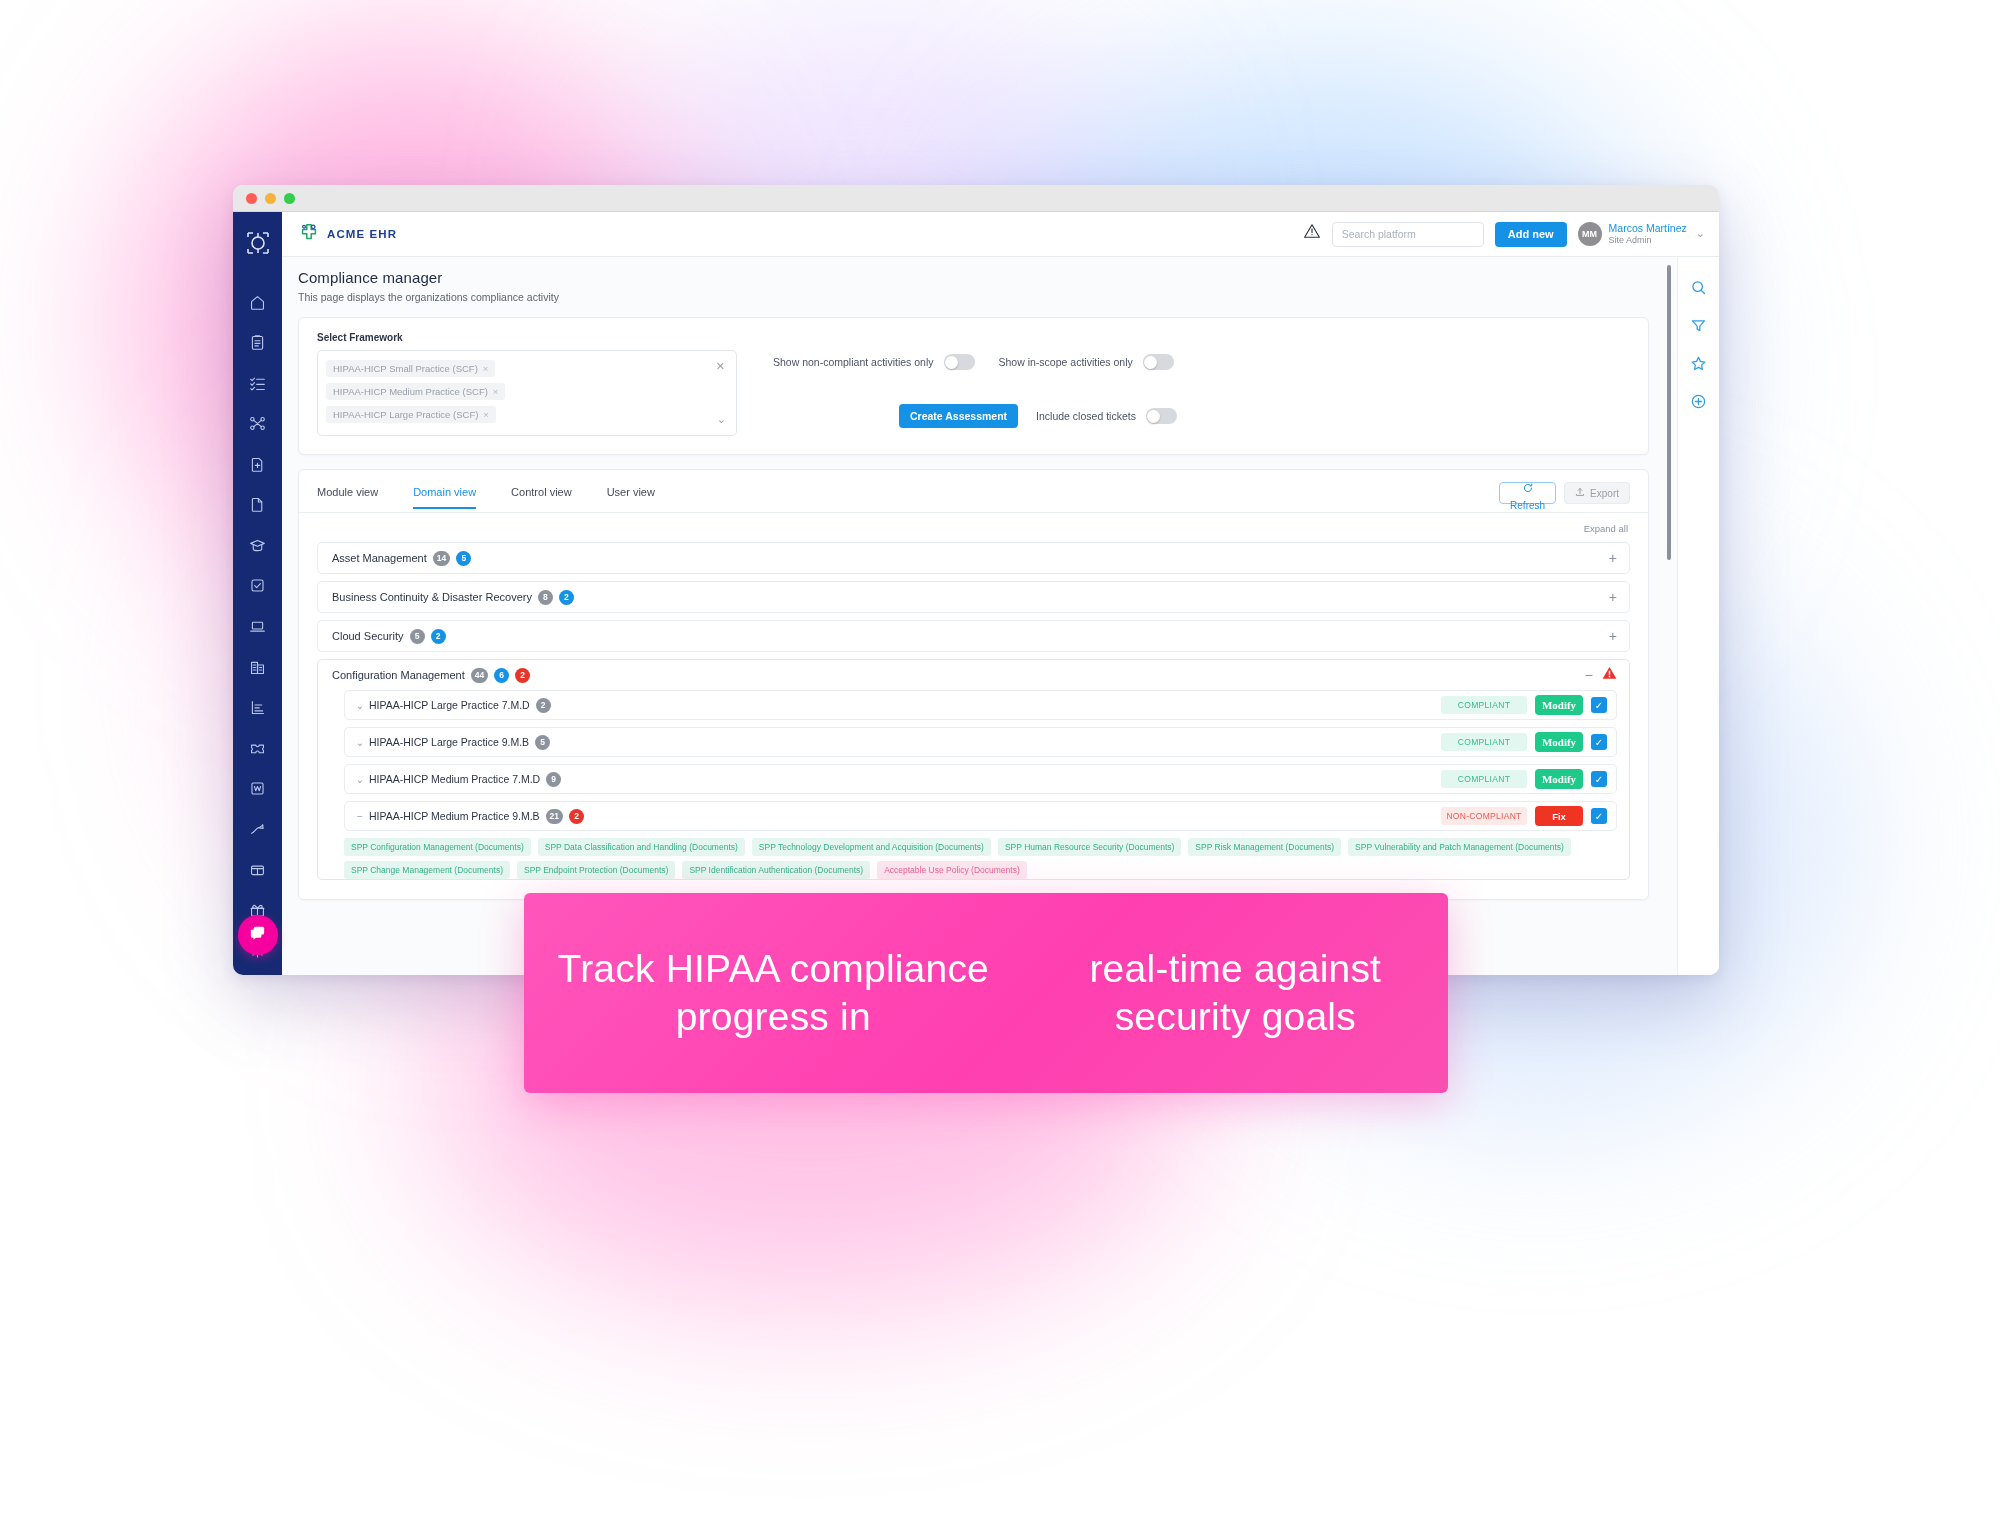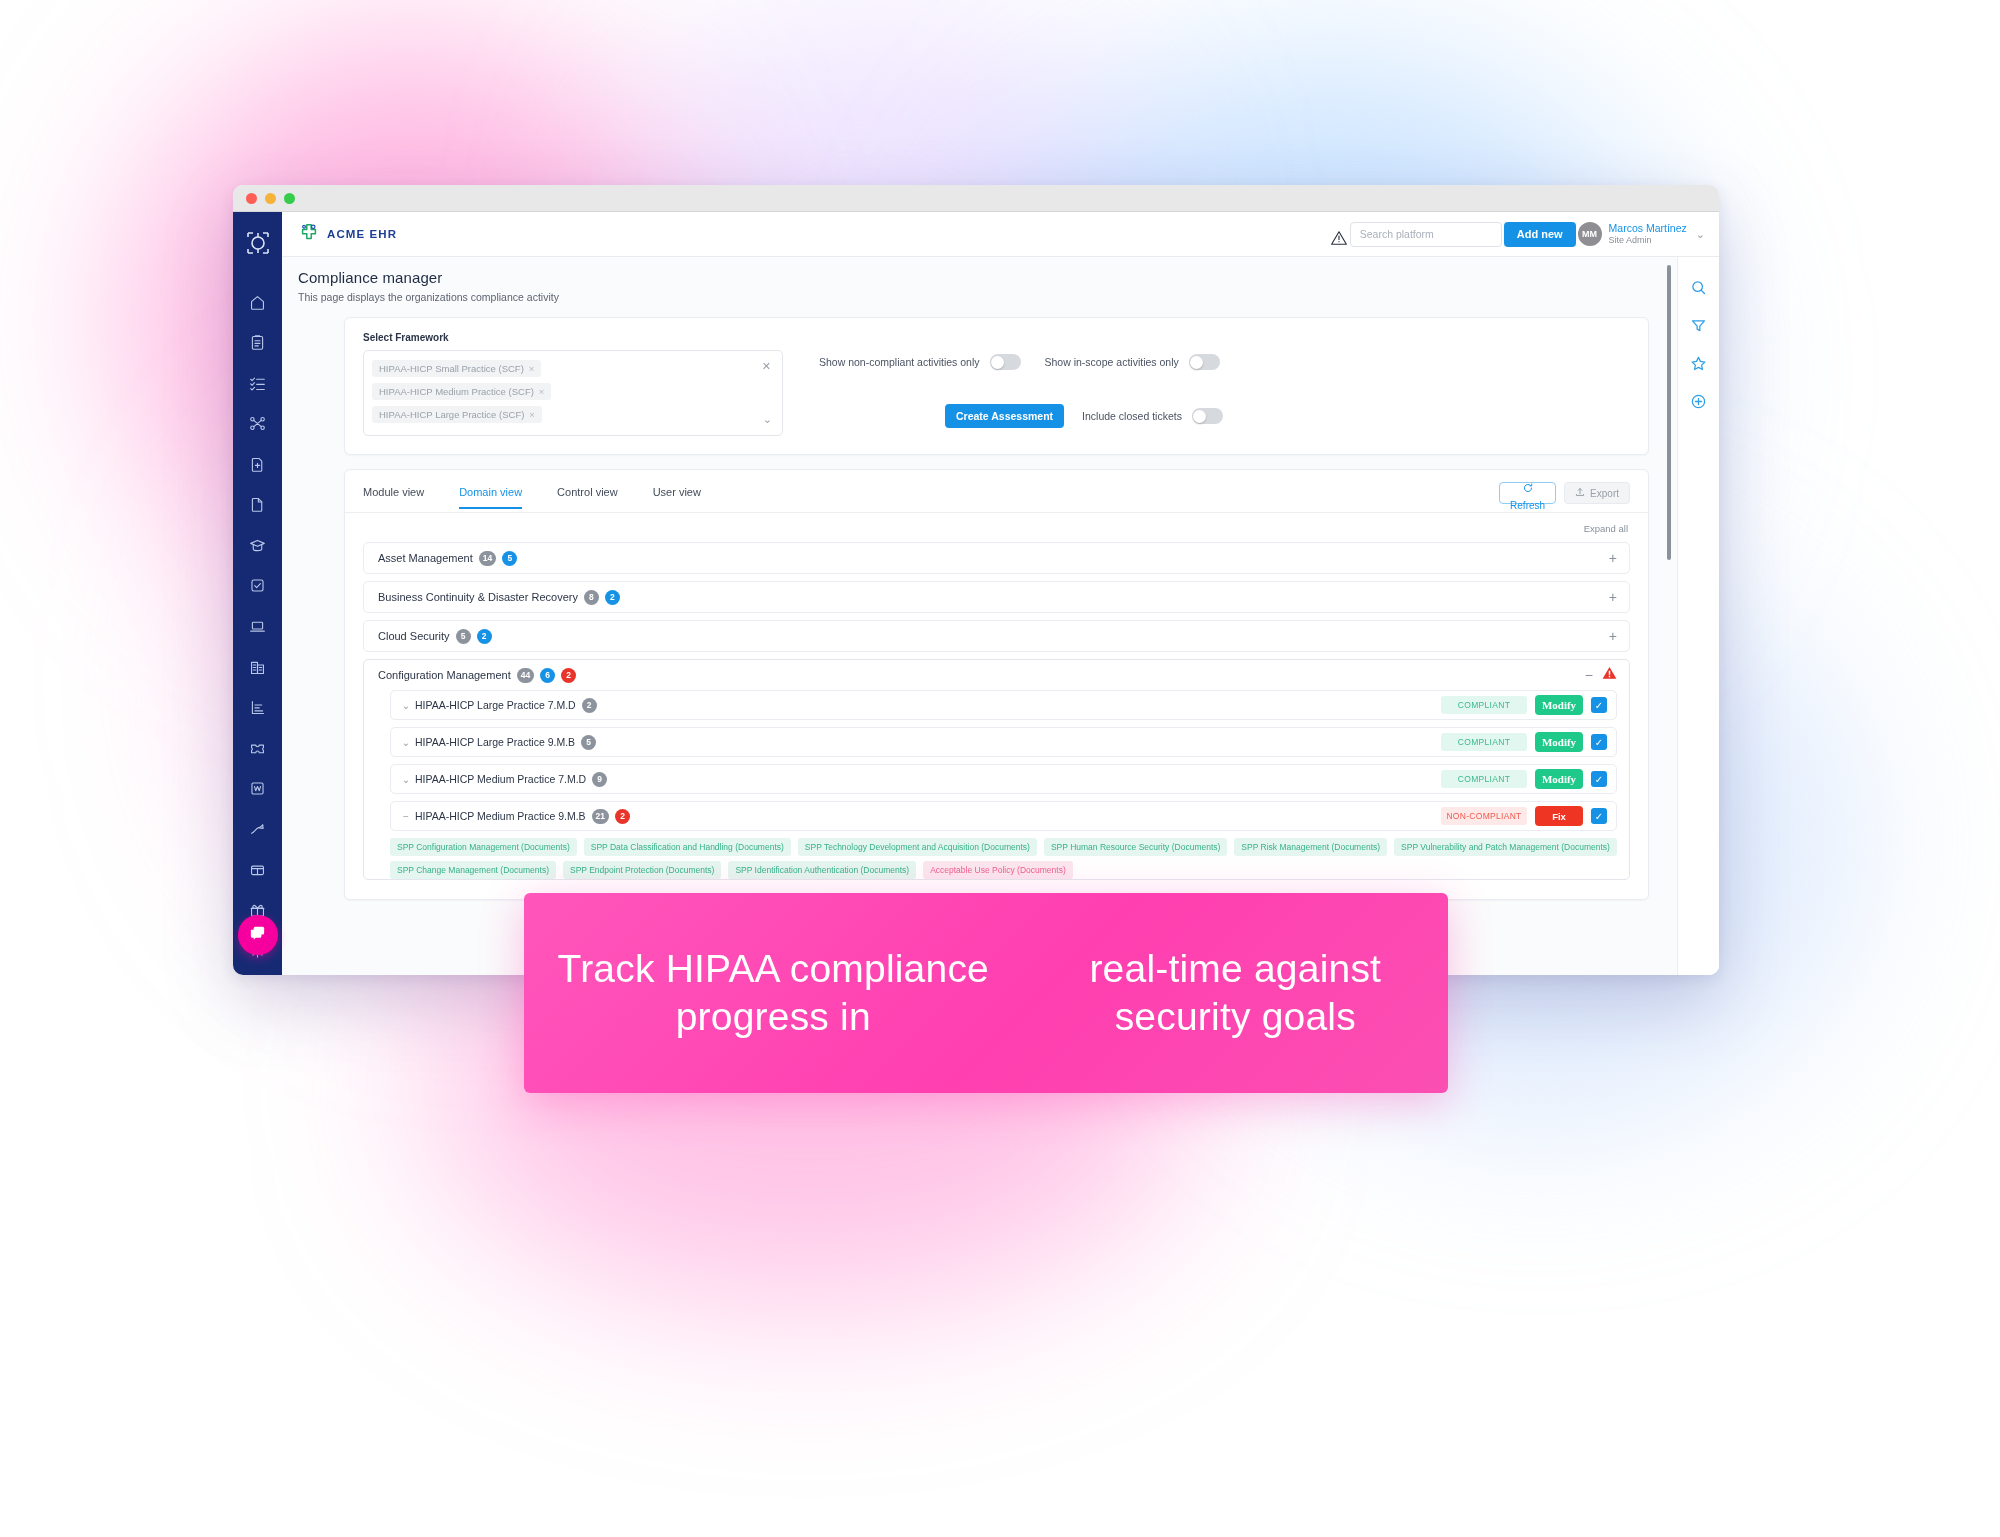--- a/index.html
+++ b/index.html
@@ -74,21 +74,21 @@
   .main-col { flex: 1; display: flex; flex-direction: column; min-width: 0; background: #fff; }
 
   .topbar {
     height: 45px; background: #fff; border-bottom: 1px solid #e9ecef;
     display: flex; align-items: center; padding: 0 14px 0 16px; flex: 0 0 auto;
   }
   .logo { display: flex; align-items: center; gap: 7px; }
   .logo-text {
     font-size: 11.5px; font-weight: bold; letter-spacing: 1.1px; color: #1c3f94;
   }
-  .topbar-right { margin-left: auto; display: flex; align-items: flex-end; gap: 2px; }
+  .topbar-right { margin-left: auto; display: flex; align-items: flex-start; gap: 11px; }
   .warn-ico { cursor: pointer; display:flex; }
   .searchbox {
     width: 152px; height: 25px; border: 1px solid #dfe3e8; border-radius: 4px;
     background: #fff; font-size: 10.5px; color: #6b7280; padding: 0 9px;
     font-family: "Liberation Sans", sans-serif;
   }
   .searchbox::placeholder { color: #aab1bb; }
   .btn-addnew {
     background: #1592e6; color: #fff; border: none; border-radius: 4px;
     height: 25px; padding: 0 13px; font-size: 11px; font-weight: bold;
@@ -118,21 +118,20 @@
     padding-top: 22px; gap: 21px; flex: 0 0 auto;
   }
   .rail-ico { cursor: pointer; display: flex; }
 
   .page-title { font-size: 15px; color: #1f2b44; font-weight: normal; letter-spacing: .1px; }
   .page-sub { font-size: 10.5px; color: #5c6472; margin-top: 5px; }
 
   .card {
     background: #fff; border: 1px solid #e9ecf0; border-radius: 6px;
     box-shadow: 0 1px 2px rgba(30,40,70,0.04);
-    margin-left: 46px;
   }
   .card-filters { margin-top: 14px; padding: 14px 18px 18px 18px; display: flex; }
   .filters-left { width: 420px; }
   .filters-right { flex: 1; padding-left: 36px; }
 
   .label-sm { font-size: 10px; font-weight: bold; color: #2c3547; }
   .multiselect {
     margin-top: 7px; border: 1px solid #e3e7eb; border-radius: 5px;
     padding: 7px 8px 8px 8px; position: relative; min-height: 60px; background:#fff;
     cursor: pointer;

